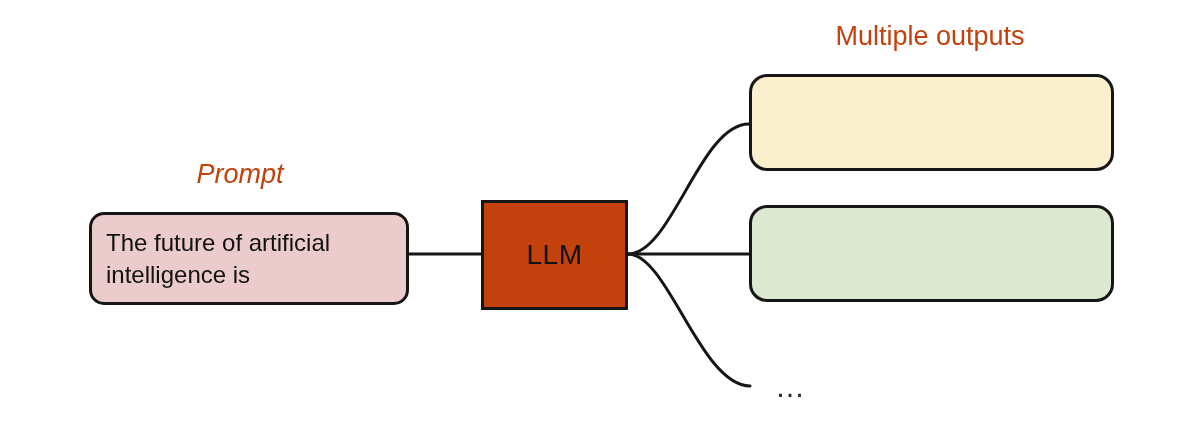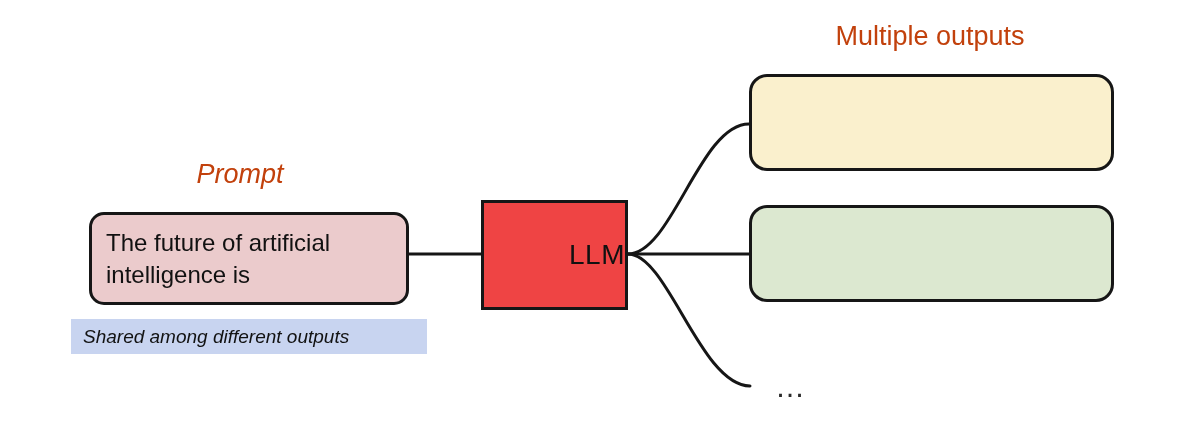--- a/index.html
+++ b/index.html
@@ -80,25 +80,25 @@
     line-height: 1.32;
     color: #111111;
     white-space: pre-line;
   }
 
   #node-llm {
     left: 481px;
     top: 200px;
     width: 147px;
     height: 110px;
-    background: #ef4444;
+    background: #c2410c;
     border-radius: 0;
     display: flex;
     align-items: center;
-    justify-content: flex-end;
+    justify-content: center;
   }
   #node-llm .node-text {
     font-size: 28px;
     color: #111111;
     letter-spacing: 0.5px;
   }
 
   #node-output-1 {
     left: 749px;
     top: 74px;
@@ -164,23 +164,20 @@
 
   <div class="caption" id="label-prompt">Prompt</div>
 
   <div class="caption" id="label-multiple-outputs">Multiple outputs</div>
 
   <div class="node node-rounded" id="node-prompt">
     <div class="node-text">The future of artificial
 intelligence is</div>
   </div>
 
-  <div id="band-shared">
-    <div class="band-text">Shared among different outputs</div>
-  </div>
 
   <div class="node" id="node-llm">
     <div class="node-text">LLM</div>
   </div>
 
   <div class="node node-rounded" id="node-output-1">
     <div class="node-text"></div>
   </div>
 
   <div class="node node-rounded" id="node-output-2">

